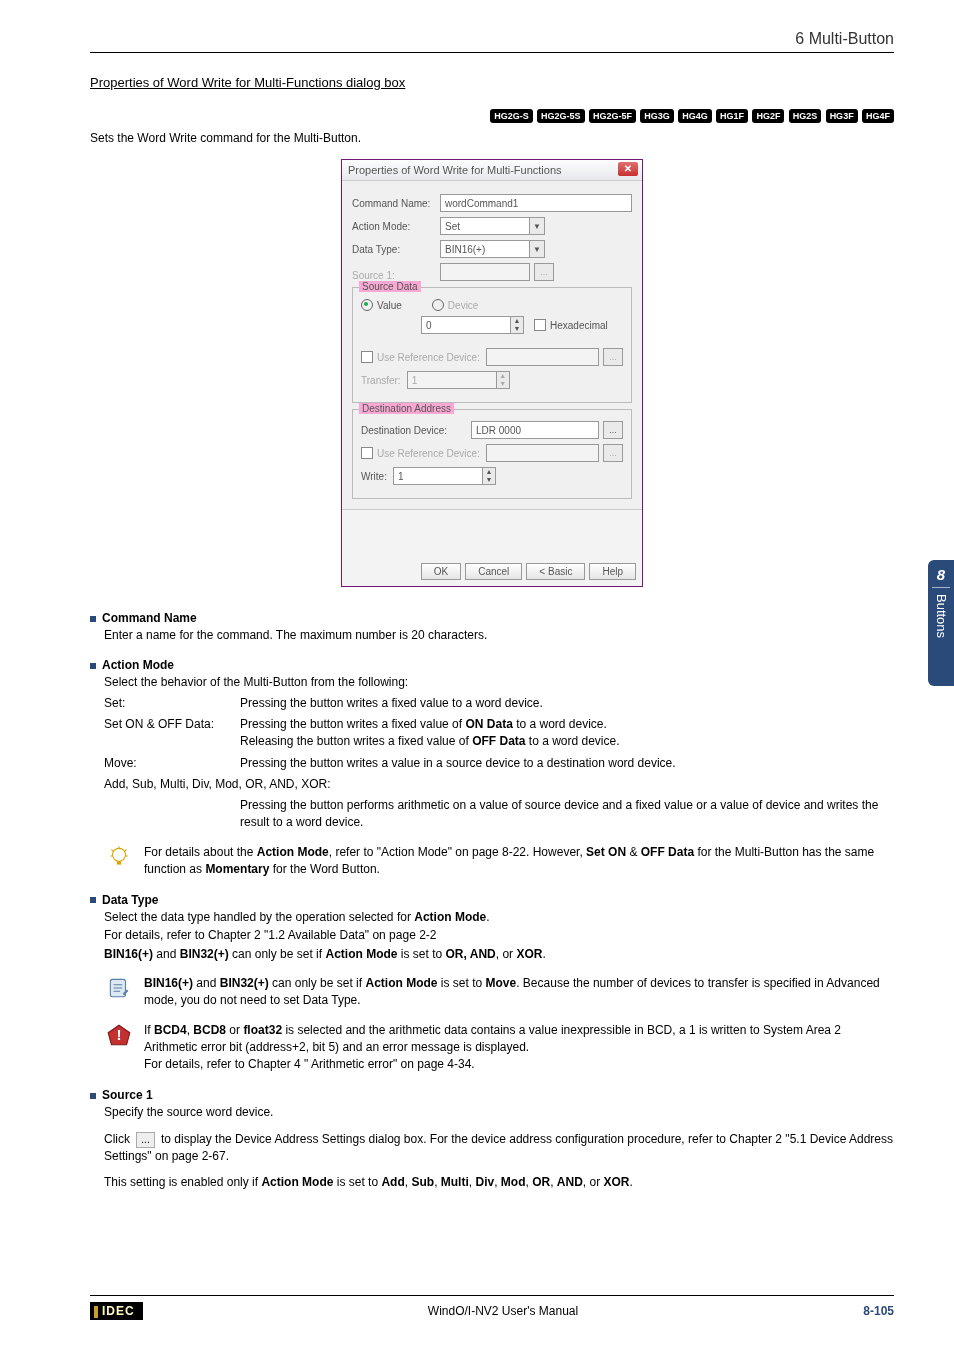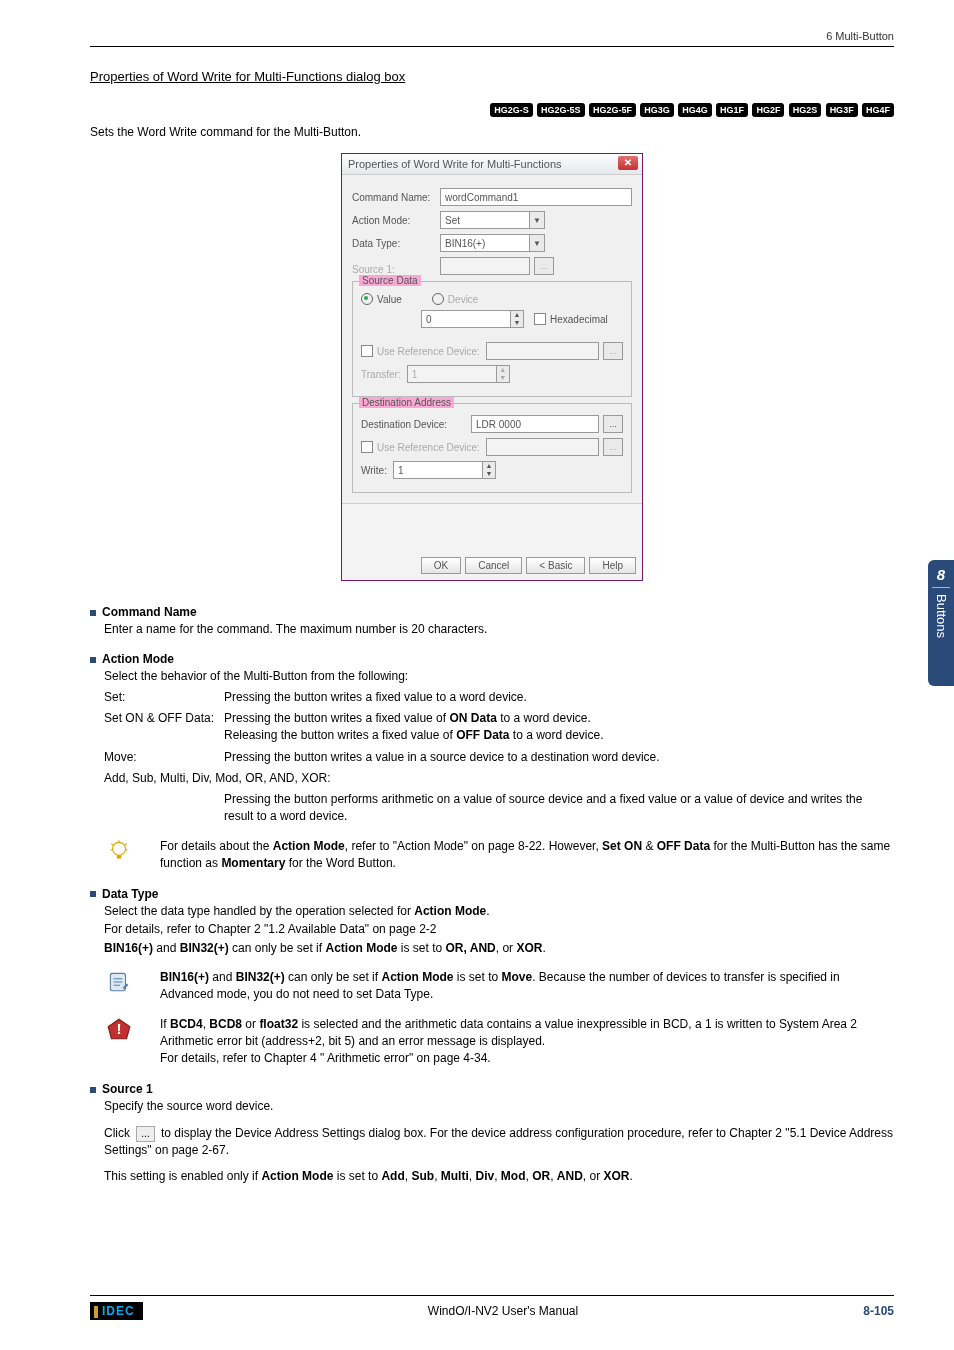--- a/index.html
+++ b/index.html
@@ -15,21 +15,21 @@
     padding: 30px 60px 50px 90px;
     position: relative;
     min-height: 1260px;
   }
   .top-header {
     text-align: right;
     color: #333;
     padding-bottom: 4px;
     border-bottom: 1px solid #000;
     margin-bottom: 22px;
-    font-size: 11px;
+    font-size: 16px;
   }
   .section-title-underline {
     text-decoration: underline;
     font-size: 13px;
     margin-bottom: 18px;
   }
   .badges {
     text-align: right;
     margin-bottom: 8px;
   }
@@ -107,23 +107,23 @@
     display:flex; justify-content:flex-end; gap:4px;
   }
   .winbtn {
     border:1px solid #999; background:linear-gradient(#fff,#e5e5e5);
     padding:2px 12px; font-size:10px;margin-top:47px;
   }
   .bullet-block { margin-top:14px; }
   .bullet-title { font-weight:bold; }
   .bullet-title .square { display:inline-block; width:6px; height:6px; background:#2a4a7a; margin-right:6px; vertical-align:middle;}
   .sub-text { margin-left:14px; margin-top:2px; line-height:1.4;}
-  .def-row { display:flex; margin:4px 0 4px 14px; line-height:1.45;}
+  .def-row { display:flex; margin:4px 0 4px 14px; line-height:1.45;gap:16px;}
   .def-row .term { width:120px; flex-shrink:0;}
-  .note-row { display:flex; margin:12px 0 12px 14px; align-items:flex-start; gap:26px; line-height:1.45;}
+  .note-row { display:flex; margin:12px 0 12px 14px; align-items:flex-start; gap:10px; line-height:1.45;}
   .icon-cell { width:30px; flex-shrink:0; text-align:center;}
   .icon-svg { width:26px; height:26px; }
   .side-tab {
     position:absolute;
     right:0; top:560px;
     width:26px; height:120px;
     background:#2a4a7a;
     color:#fff;
     border-top-left-radius:6px;
     border-bottom-left-radius:6px;
@@ -139,21 +139,21 @@
     writing-mode: vertical-rl;
     font-size:13px;
   }
   .footer {
     position:absolute; bottom:20px; left:90px; right:60px;
     border-top:1px solid #000;
     display:flex; justify-content:space-between; align-items:center;
     padding-top:6px; font-size:12px;
   }
   .idec-logo {
-    background:#000; color:#0ea5e9; font-weight:bold; font-size:12px;
+    background:#000; color:#fef9c3; font-weight:bold; font-size:12px;
     padding:2px 8px 2px 4px; letter-spacing:1px;
   }
   .idec-logo .bar { display:inline-block; width:4px; height:12px; background:#c9a030; margin-right:4px; vertical-align:middle;}
   .pg-num { color:#2a4a7a; font-weight:bold;}
   .small-browse {
     display:inline-block; border:1px solid #aaa; background:#eee;
     padding:0 4px; font-size:10px; margin:0 3px;
   }
   b { font-weight:bold; }
 </style>

